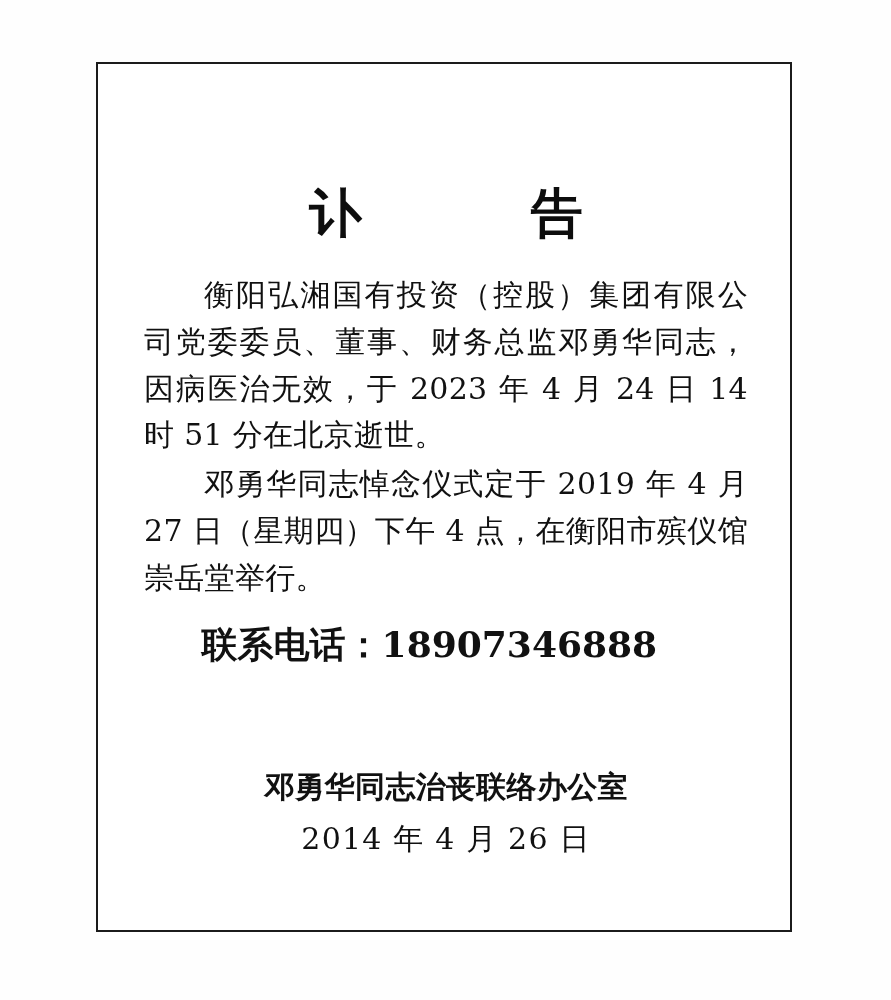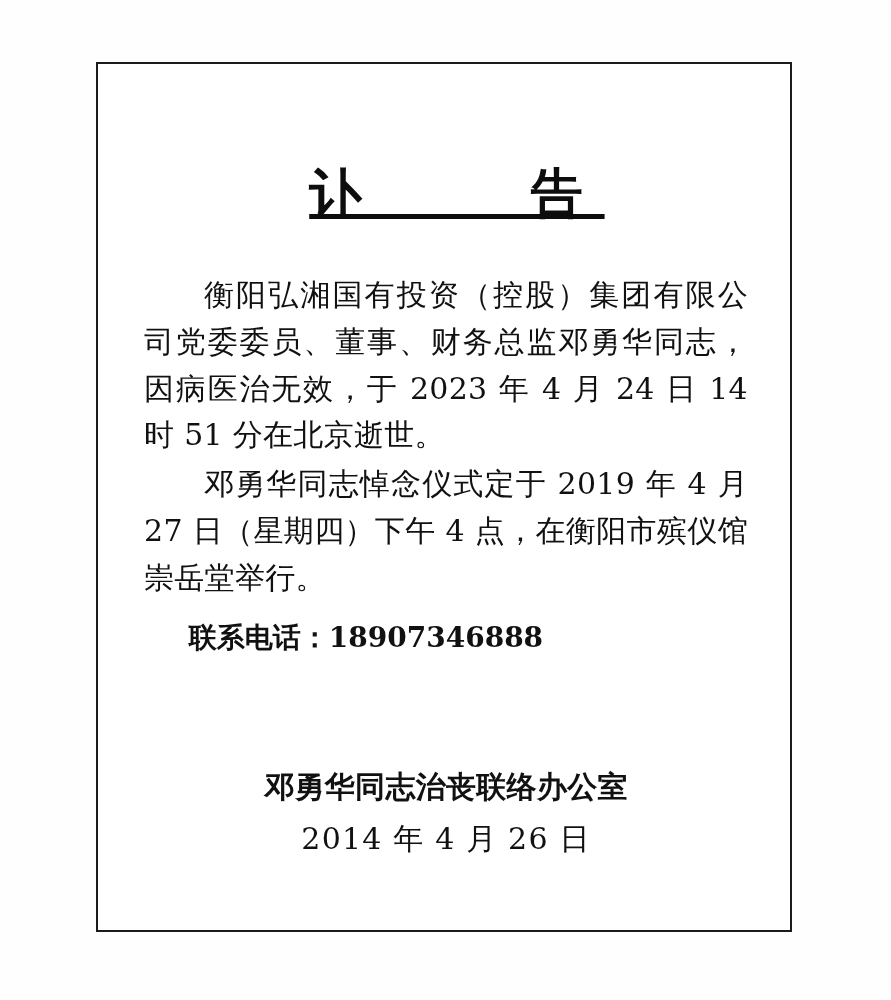--- a/index.html
+++ b/index.html
@@ -36,50 +36,49 @@
   .inner {
     position: absolute;
     left: 40px;
     top: 0;
     width: 616px;
     height: 100%;
   }
   .title {
     position: absolute;
     left: 0;
-    top: 95px;
+    top: 115px;
     width: 616px;
     text-align: center;
     font-size: 52px;
     font-weight: 700;
     letter-spacing: 0.42em;
     text-indent: 0.42em;
     font-family: "DejaVu Serif", "Liberation Serif", serif;
     color: #0d0d0d;
-    text-decoration: underline;
   }
   .body-block {
     position: absolute;
     left: 6px;
     top: 208px;
     width: 604px;
   }
   .para {
     font-size: 30px;
     line-height: 1.56;
     text-align: justify;
     text-justify: inter-ideograph;
     text-indent: 2em;
     margin: 0 0 2px 0;
     letter-spacing: 0.01em;
     font-weight: 500;
     font-family: "DejaVu Serif", "Liberation Serif", serif;
   }
   .contact {
-    font-size: 28px;
+    font-size: 36px;
     line-height: 1.56;
     margin: 14px 0 0 0;
     text-indent: 1.6em;
     font-weight: 600;
     font-family: "DejaVu Serif", "Liberation Serif", serif;
   }
   .signature {
     position: absolute;
     left: 0;
     top: 700px;

